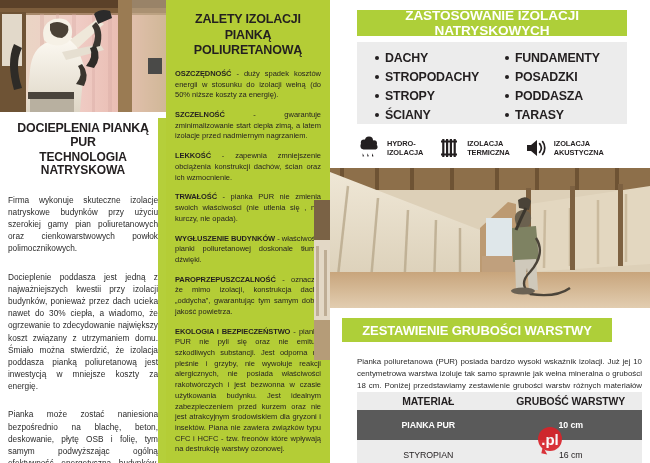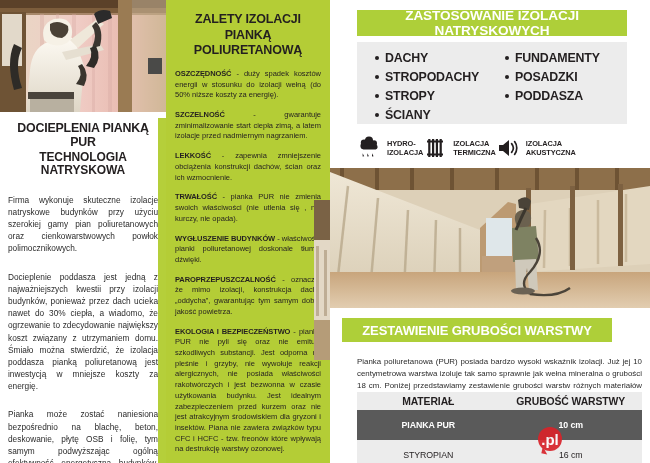--- a/index.html
+++ b/index.html
@@ -63,21 +63,21 @@
   .usage-col.c2{padding-left:8px;}
   .usage-li{
     display:flex;align-items:center;gap:6px;
     font-size:12.4px;font-weight:bold;color:#231f20;line-height:1.52;
     letter-spacing:-0.2px;
   }
   .dot{width:4px;height:4px;border-radius:50%;background:#231f20;flex:none;}
 
   .icons-row{
     position:absolute;left:27px;top:131px;width:285px;height:34px;
-    display:flex;align-items:center;
+    display:flex;align-items:center;gap:14px;
   }
   .icon-item{display:flex;align-items:center;gap:5px;}
   .icon-glyph{width:25px;height:24px;flex:none;display:block;}
   .icon-label{
     font-size:7.4px;font-weight:bold;color:#231f20;line-height:1.26;
     letter-spacing:-0.1px;text-transform:uppercase;
   }
 
   .photo-right{
     position:absolute;left:0px;top:168px;width:320px;height:140px;overflow:hidden;background:#b79a74;
@@ -239,20 +239,24 @@
             <span>FUNDAMENTY</span>
           </div>
         <div class="usage-li">
             <i class="dot"></i>
             <span>POSADZKI</span>
           </div>
         <div class="usage-li">
             <i class="dot"></i>
             <span>PODDASZA</span>
           </div>
+        <div class="usage-li">
+            <i class="dot"></i>
+            <span>TARASY</span>
+          </div>
       </div>
     </div>
 
     <div class="icons-row">
 
       <div class="icon-item">
         <svg class="icon-glyph" viewBox="0 0 25 24">
           <path d="M6.5 13.5a3.6 3.6 0 0 1-.2-7.1A5.2 5.2 0 0 1 16 5.3a3.9 3.9 0 0 1 3.4 3.5 2.6 2.6 0 0 1-.7 4.7z" fill="#231f20"></path>
           <circle cx="7" cy="6.8" r="3.2" fill="#231f20"></circle>
             <circle cx="12" cy="4.6" r="4" fill="#231f20"></circle>

